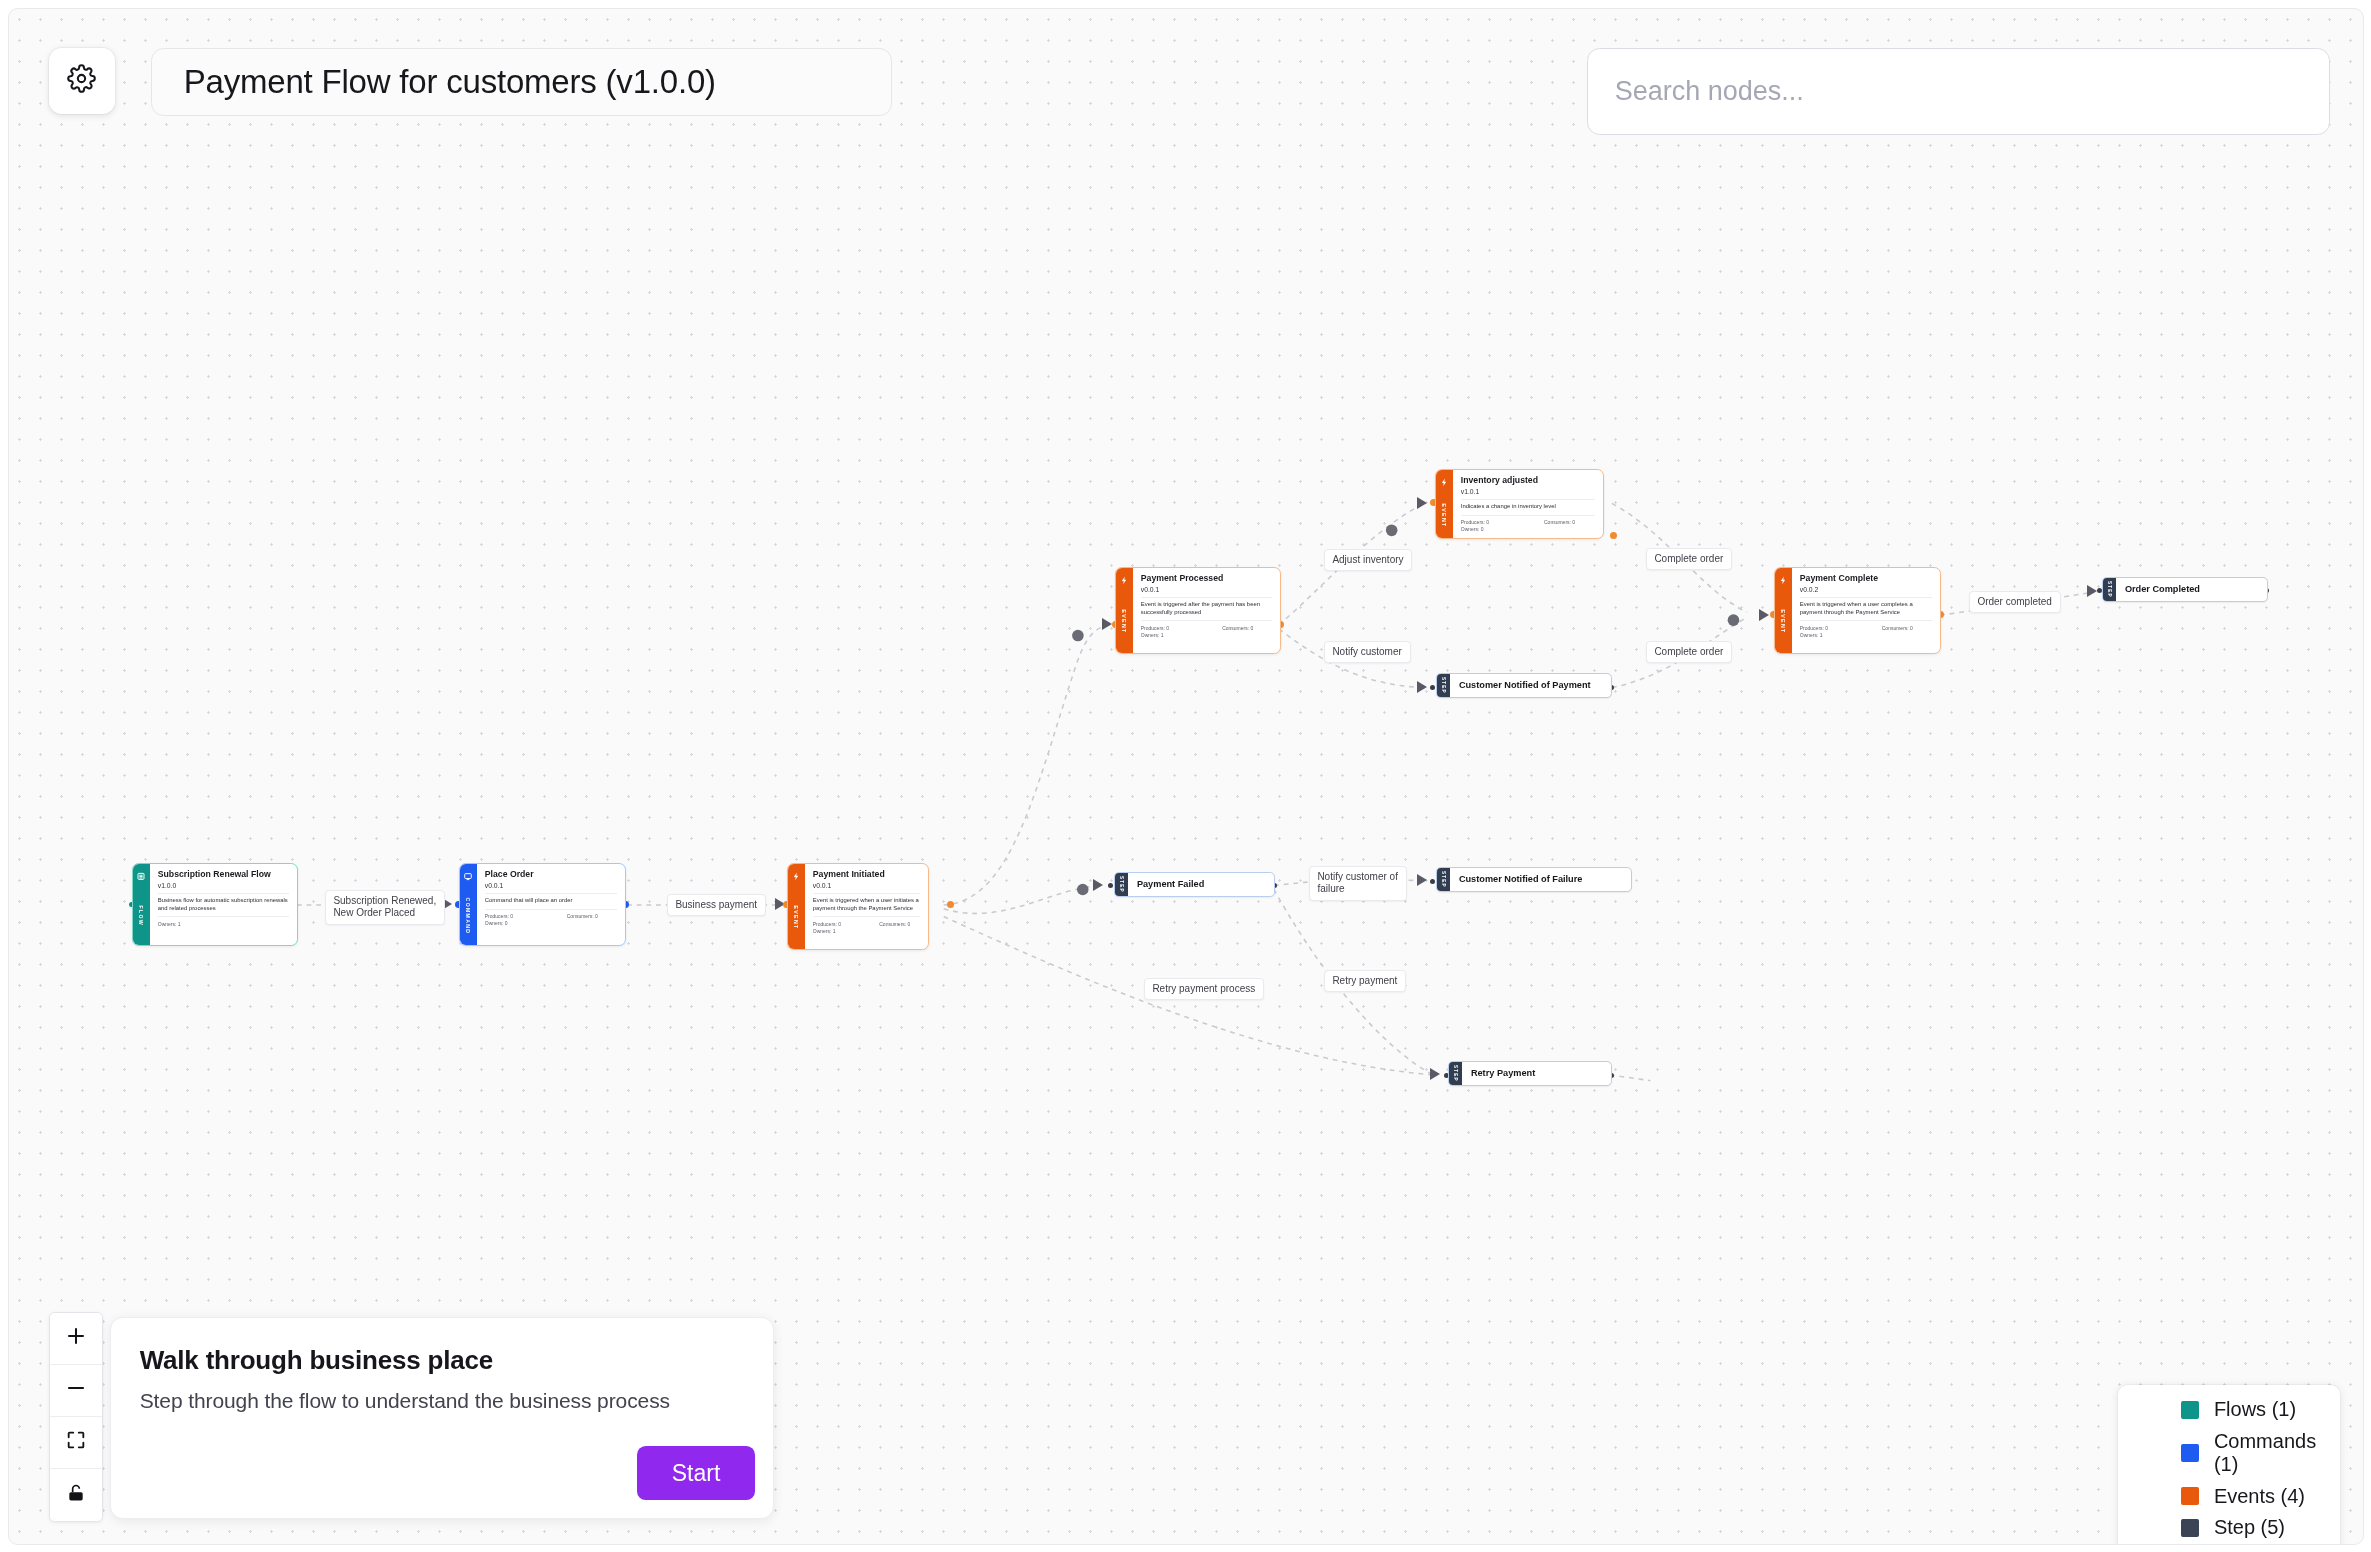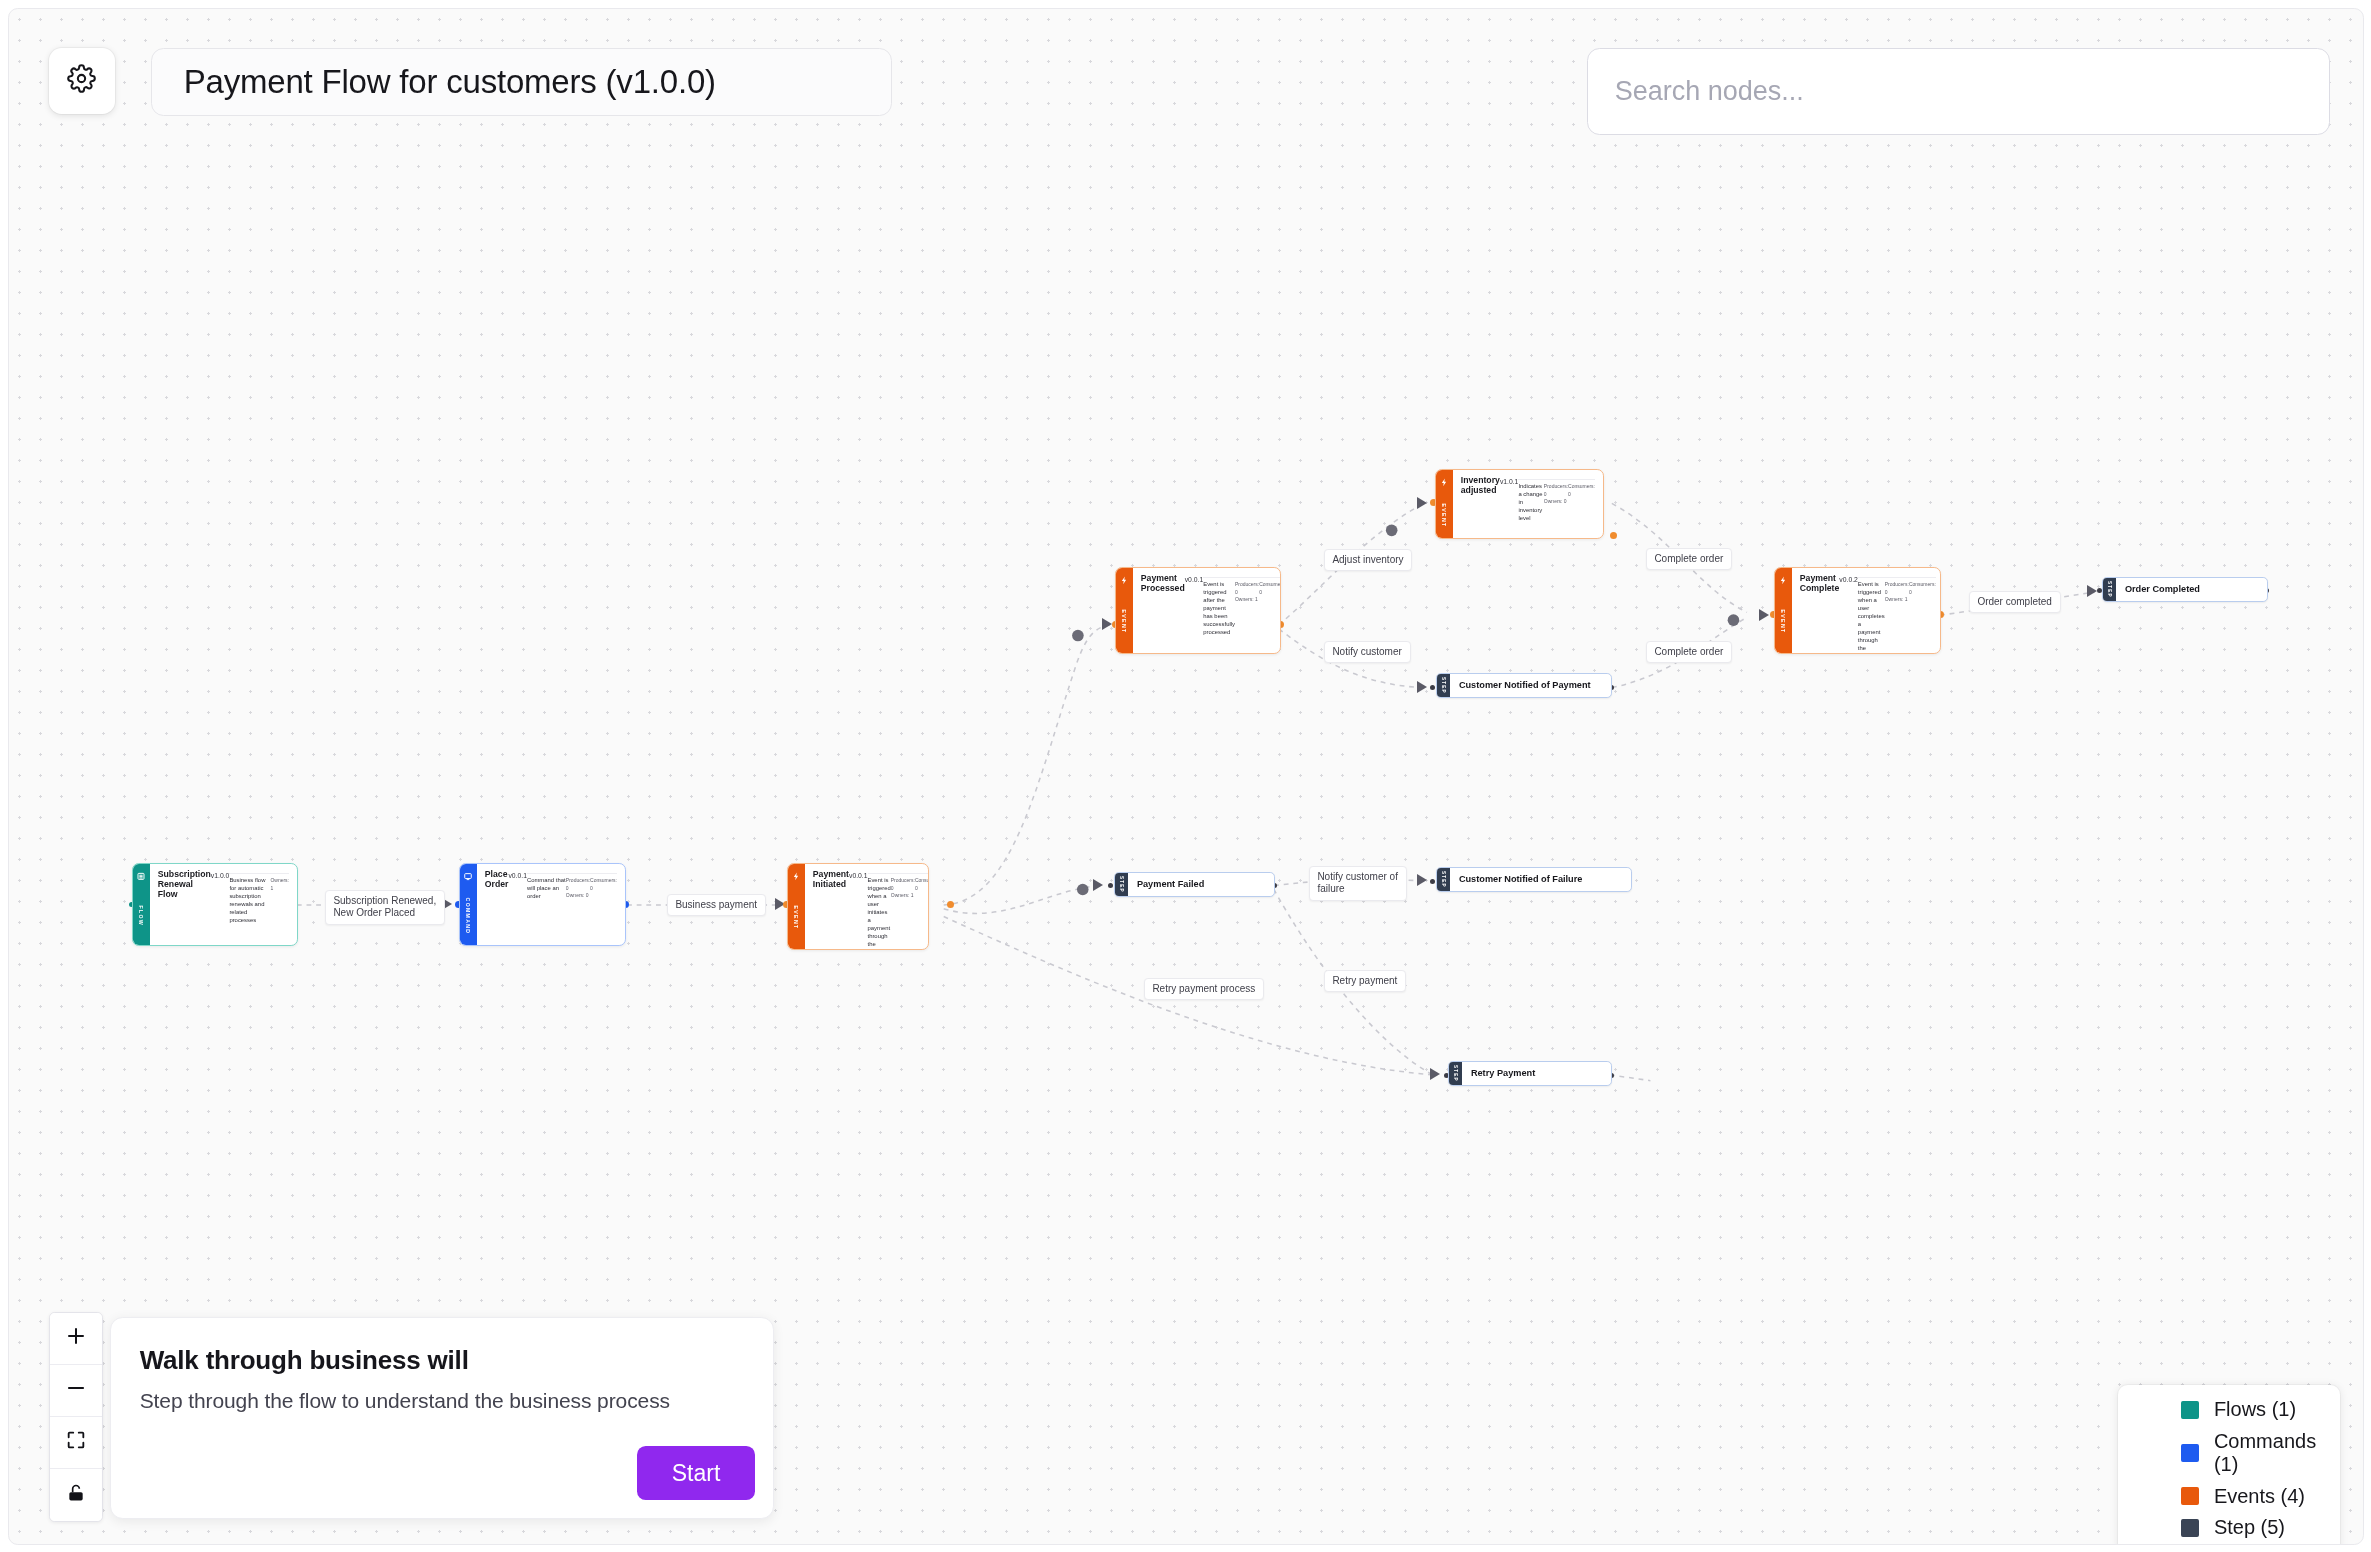--- a/index.html
+++ b/index.html
@@ -72,21 +72,21 @@
     color: #ffffff;
     writing-mode: vertical-rl;
     transform: translateY(11.6px);
   }
   .bignode .rail .railicon {
     position: absolute; top: 3.9px; left: 50%; transform: translateX(-50%);
     color: #fff; line-height: 1;
   }
   .bignode .body {
     flex: 1; padding: 5.8px 7.7px 4.8px 7.7px;
-    display: flex; flex-direction: row; min-width: 0;
+    display: flex; flex-direction: column; min-width: 0;
   }
   .bignode .ntitle { font-size: 8.7px; font-weight: 700; color: #1a1a1f; line-height: 1.15; }
   .bignode .nver { font-size: 6.8px; color: #32323a; margin-top: 2.9px; }
   .bignode .ndesc {
     font-size: 5.9px; color: #2d2d35; line-height: 1.35;
     border-top: 1px solid #ededf1; margin-top: 3.4px; padding-top: 3.4px;
   }
   .bignode .nmeta {
     border-top: 1px solid #ededf1; margin-top: 3.4px; padding-top: 3.4px;
     font-size: 5px; color: #5b5b66; line-height: 1.5;
@@ -514,21 +514,21 @@
       <span>
         <svg width="20" height="20" viewBox="0 0 24 24" fill="none" stroke="#121217" stroke-width="2">
           <rect x="4" y="11" width="16" height="10" rx="2" fill="#121217" stroke="none"></rect>
           <path d="M8 11V7a4 4 0 0 1 8 0"></path>
         </svg>
       </span>
     </div>
   </div>
 
   <div id="walk">
-    <div class="wtitle">Walk through business will</div>
+    <div class="wtitle">Walk through business place</div>
     <div class="wsub">Step through the flow to understand the business process</div>
     <button class="wbtn">Start</button>
   </div>
 
   <div id="legend">
     <div class="lrow">
       <span class="sw" style="background:#0e9488"></span>
       <span class="ltxt">Flows (1)</span>
     </div>
     <div class="lrow">

